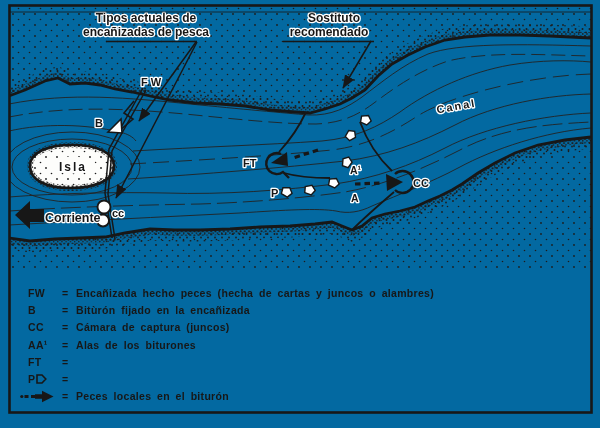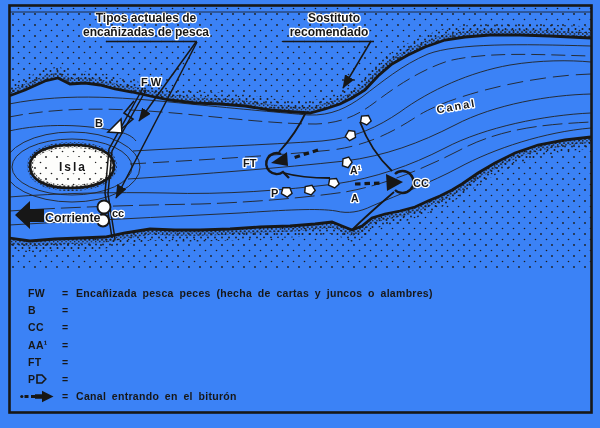--- a/index.html
+++ b/index.html
@@ -1,16 +1,16 @@
 <!DOCTYPE html>
 <html><head>
 <meta charset="utf-8">
 <style>
   html,body{margin:0;padding:0;background:#e8e8e4;}
-  .fig{position:relative;width:600px;height:428px;background:#3b82f6;overflow:hidden;
+  .fig{position:relative;width:600px;height:428px;background:#0369a1;overflow:hidden;
        font-family:"Liberation Sans",sans-serif;}
   .fig svg.base{position:absolute;left:0;top:0;}
   svg text{font-family:"Liberation Sans",sans-serif;font-weight:bold;fill:#171717;
            paint-order:stroke;stroke:#fff;stroke-width:2.6px;stroke-linejoin:round;}
   .t12{font-size:12px;}
   .t11{font-size:11px;}
   .t10{font-size:10.5px;}
   .tc{text-anchor:middle;}
   .ls2{letter-spacing:2px;}
   .ls3{letter-spacing:3px;}
@@ -156,39 +156,42 @@
   <rect x="9.5" y="5.5" width="582" height="407" fill="none" stroke="#171717" stroke-width="2.6"></rect>
   <line x1="10" y1="12" x2="591" y2="12" stroke="#171717" stroke-width="0.8"></line>
 </svg>
 
 <div class="legend">
   <div class="lrow">
     <span class="lkey">
           <span>FW</span>
         </span>
     <span class="leq">=</span>
-    <span class="ltext">Encañizada pesca peces (hecha de cartas y juncos o alambres)</span>
+    <span class="ltext">Encañizada hecho peces (hecha de cartas y juncos o alambres)</span>
   </div>
   <div class="lrow">
     <span class="lkey">
           <span>B</span>
         </span>
     <span class="leq">=</span>
+    <span class="ltext">Bitùrón fijado en la encañizada</span>
   </div>
   <div class="lrow">
     <span class="lkey">
           <span>CC</span>
         </span>
     <span class="leq">=</span>
+    <span class="ltext">Cámara de captura (juncos)</span>
   </div>
   <div class="lrow">
     <span class="lkey">
           <span>AA¹</span>
         </span>
     <span class="leq">=</span>
+    <span class="ltext">Alas de los biturones</span>
   </div>
   <div class="lrow">
     <span class="lkey">
           <span>FT</span>
         </span>
     <span class="leq">=</span>
   </div>
   <div class="lrow">
     <span class="lkey">
       <span>P</span>
@@ -202,16 +205,16 @@
     <span class="lkey">
       <svg class="licon" width="34" height="13" viewBox="0 0 34 13" style="margin-left:-8px">
         <circle cx="1.8" cy="6.5" r="1.6" fill="#171717"></circle>
         <line x1="4.5" y1="6.5" x2="15" y2="6.5" stroke="#171717" stroke-width="3" stroke-dasharray="4 2.5"></line>
         <line x1="15" y1="6.5" x2="23" y2="6.5" stroke="#171717" stroke-width="4.5"></line>
         <polygon points="22,0.8 33.5,6.5 22,12.2" fill="#171717"></polygon>
       </svg>
       <span></span>
     </span>
     <span class="leq">=</span>
-    <span class="ltext">Canal entrando en el biturón</span>
+    <span class="ltext">Peces locales en el biturón</span>
   </div>
 </div>
 </div>
 
 </body></html>

